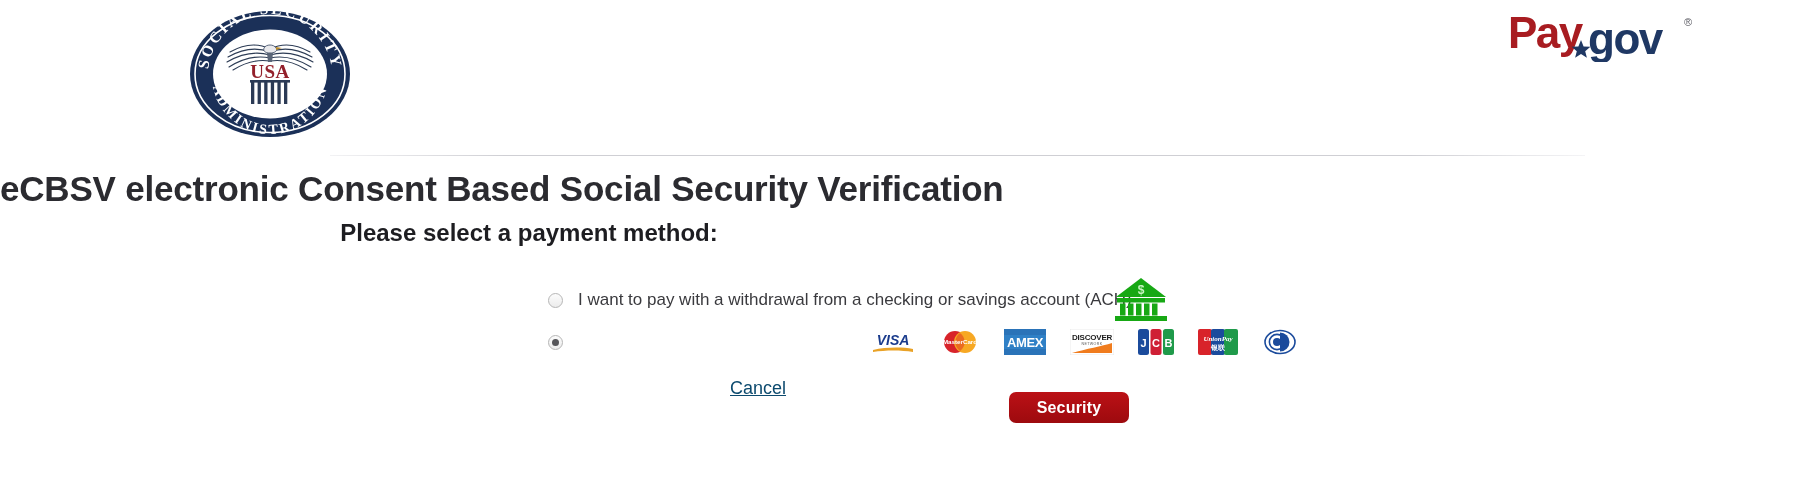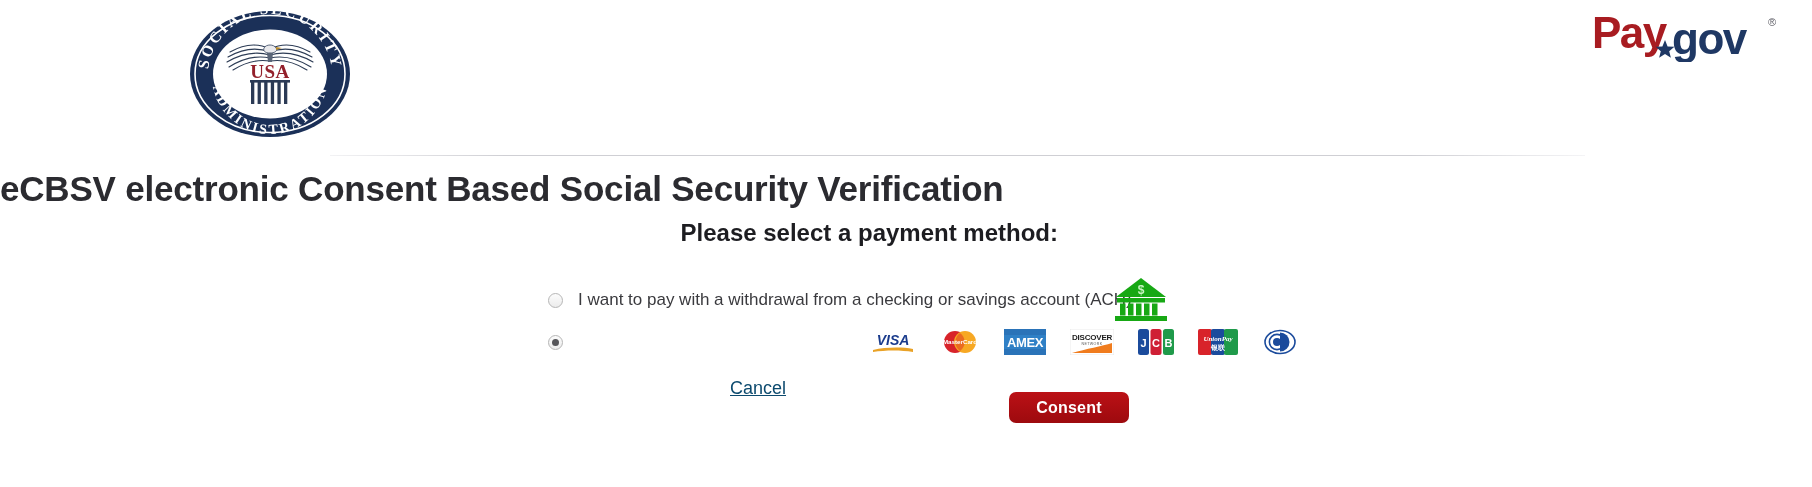--- a/index.html
+++ b/index.html
@@ -31,21 +31,21 @@
     left: 186px;
     top: 6px;
     width: 168px;
     height: 132px;
   }
   #ssa-seal svg { display: block; width: 168px; height: 132px; }
 
   
   #paygov-logo {
     position: absolute;
-    left: 1592px;
+    left: 1508px;
     top: 6px;
     width: 190px;
     height: 56px;
     line-height: 1;
     white-space: nowrap;
     text-align: right;
   }
   #paygov-logo svg { display: block; width: 190px; height: 56px; }
 
   
@@ -80,21 +80,21 @@
     color: #2b2b30;
     letter-spacing: -0.2px;
     white-space: nowrap;
   }
 
   #subtitle {
     position: absolute;
     left: 0;
     top: 61px;
     width: 1812px;
-    text-align: right;
+    text-align: center;
     padding-right: 754px;
     box-sizing: border-box;
     font-size: 24px;
     font-weight: bold;
     color: #1d1d21;
     white-space: nowrap;
   }
 
   
   #payment-options {
@@ -353,16 +353,16 @@
           <circle cx="15" cy="13" r="4" fill="#1b4b9c"></circle>
         </svg>
 
       </span>
     </div>
 
   </div>
 
   <div id="actions">
     <a id="cancel-link">Cancel</a>
-    <button id="continue-button">Consent</button>
+    <button id="continue-button">Security</button>
   </div>
 
 </div>
 
 </body></html>

